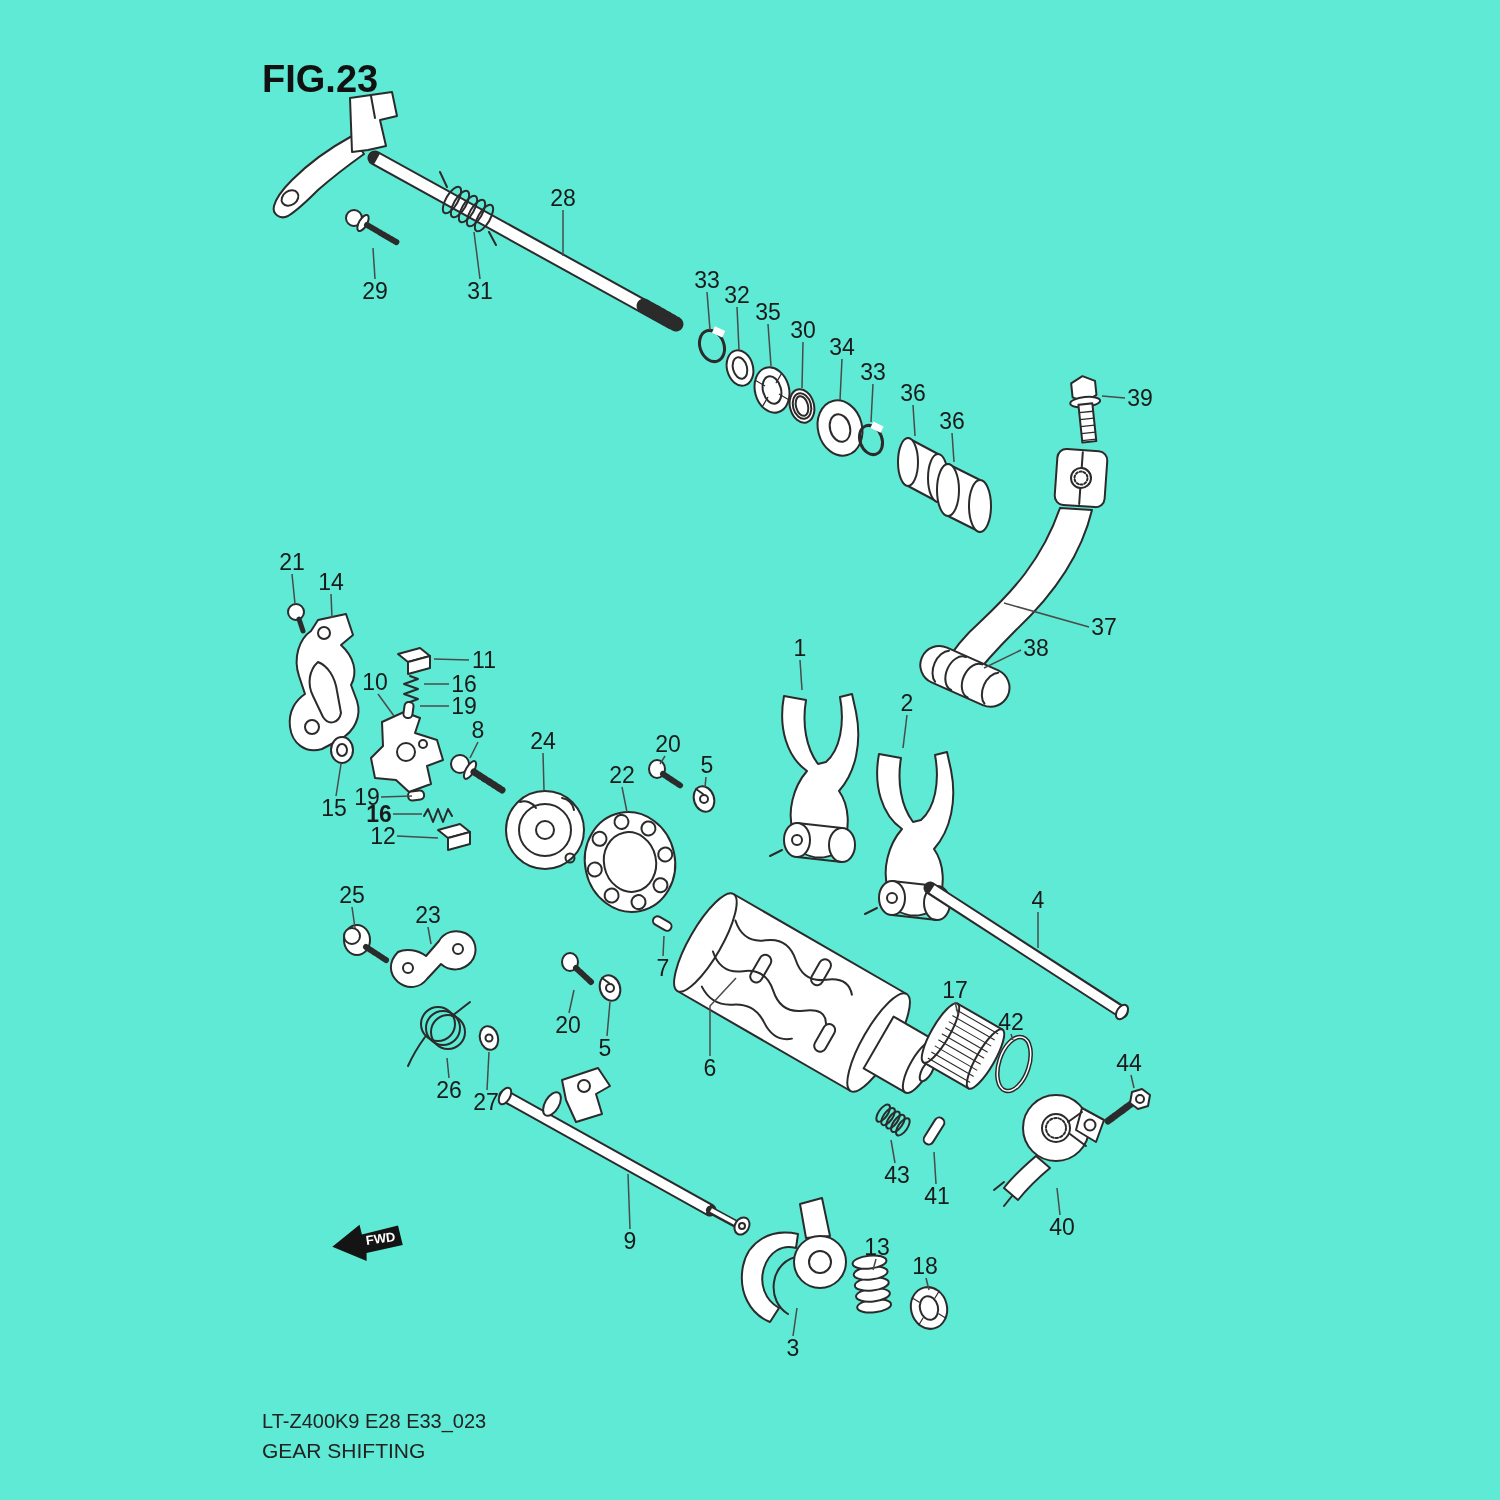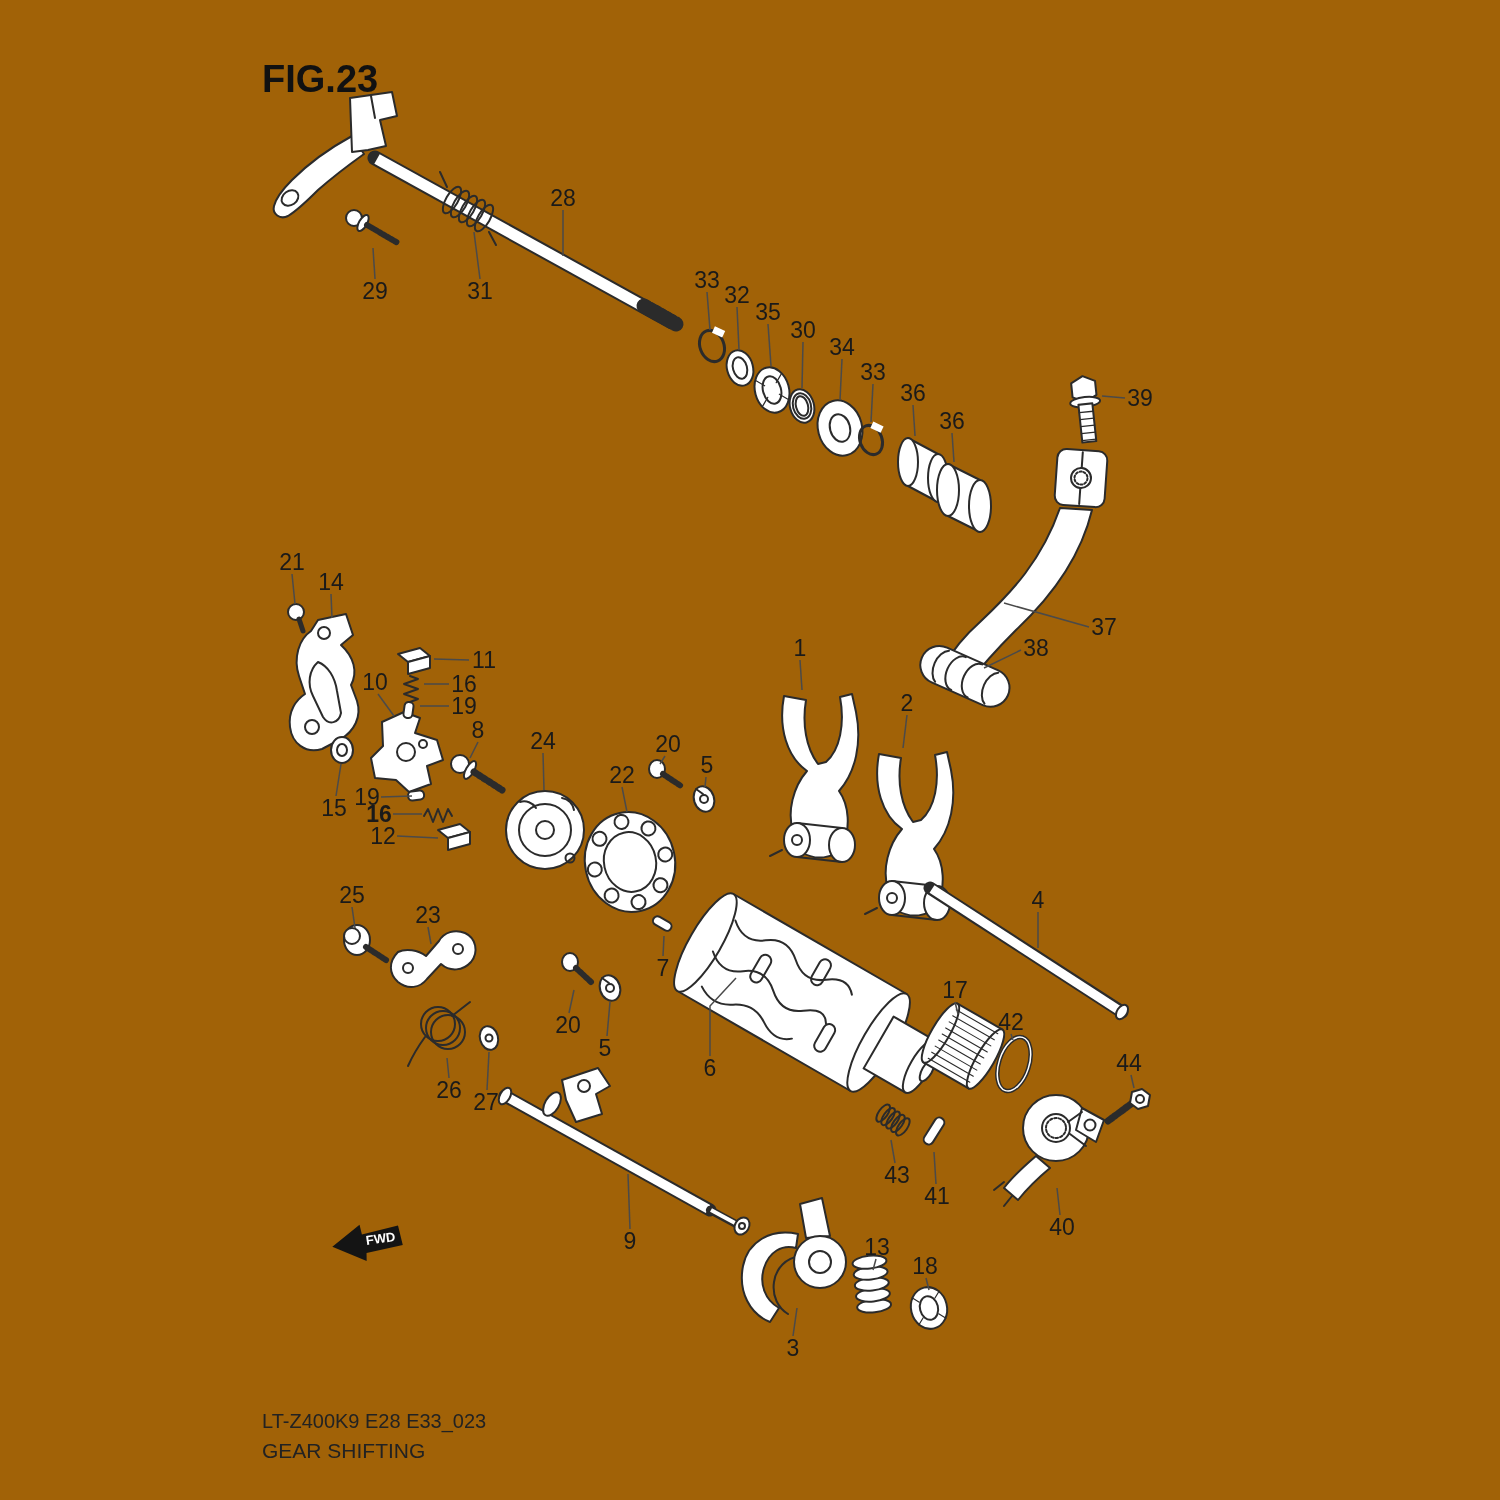--- a/index.html
+++ b/index.html
@@ -1,16 +1,16 @@
 <!DOCTYPE html>
 <html><head>
 <meta charset="utf-8">
 <style>
   html,body { margin:0; padding:0; background:#ffffff; }
-  #page { position:relative; width:1500px; height:1500px; background:#a16207; overflow:hidden;
+  #page { position:relative; width:1500px; height:1500px; background:#5eead4; overflow:hidden;
           font-family:"Liberation Sans", sans-serif; }
   svg { position:absolute; left:0; top:0; }
   .s { fill:none; stroke:#2b2b2b; stroke-width:2; stroke-linecap:round; stroke-linejoin:round; }
   .f { fill:#ffffff; stroke:#2b2b2b; stroke-width:2; stroke-linecap:round; stroke-linejoin:round; }
   .leader { fill:none; stroke:#4a4a4a; stroke-width:1.5; }
   .callout { font-family:"Liberation Sans", sans-serif; font-size:23px; fill:#1a1a1a;
              text-anchor:middle; dominant-baseline:central; }
   .callout.bold { font-weight:bold; }
   .fig-title { font-family:"Liberation Sans", sans-serif; font-size:38px; font-weight:bold; fill:#111; }
   .footer-code { font-family:"Liberation Sans", sans-serif; font-size:20px; fill:#222; }

